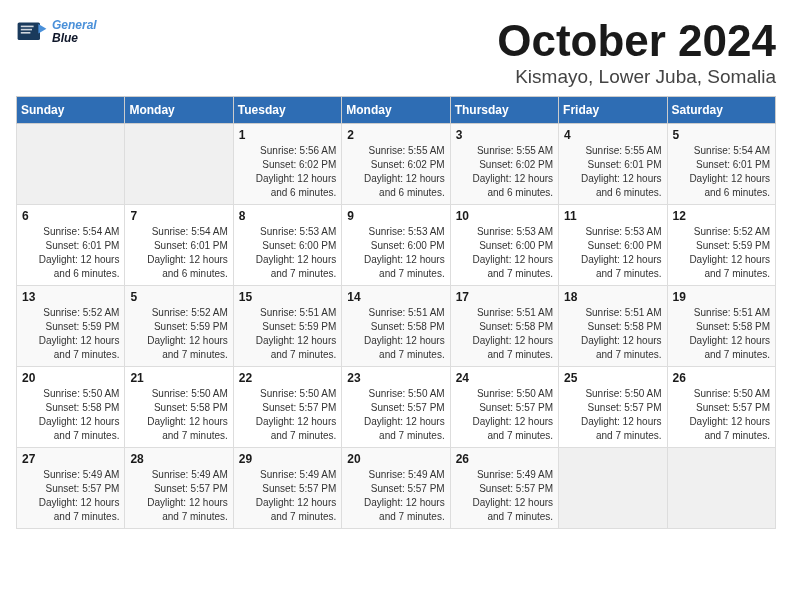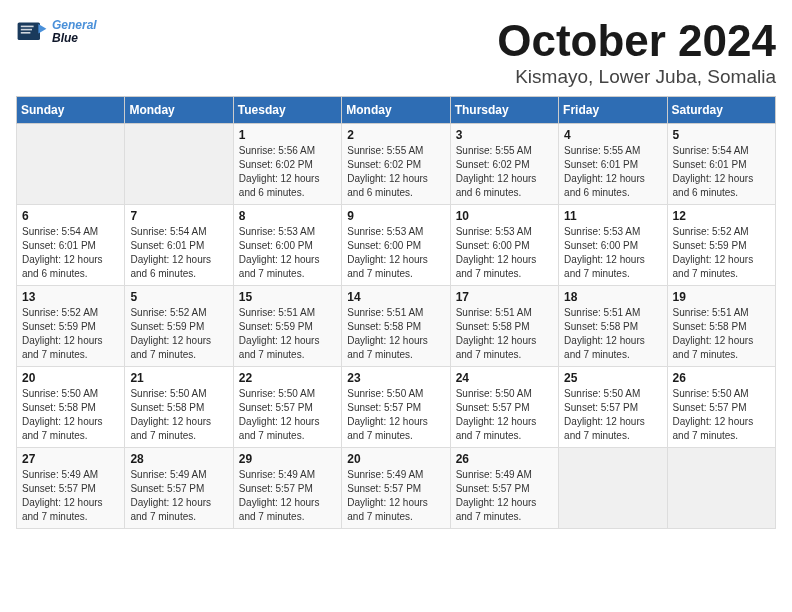--- a/index.html
+++ b/index.html
@@ -84,20 +84,21 @@
       font-weight: bold;
       font-size: 12px;
       color: #1a1a1a;
       display: block;
       margin-bottom: 2px;
     }
     .day-info {
       font-size: 10px;
       color: #333;
       line-height: 1.4;
+      text-align: right;
     }
     .empty-cell {
       background: #f0f0f0;
     }
   </style>
 </head>
 <body>
 
 <div class="header">
   <div class="logo">

